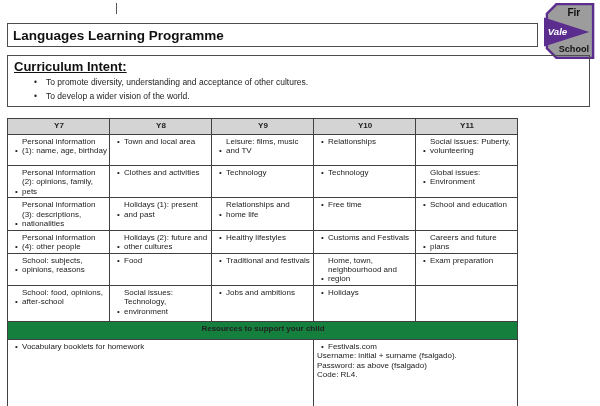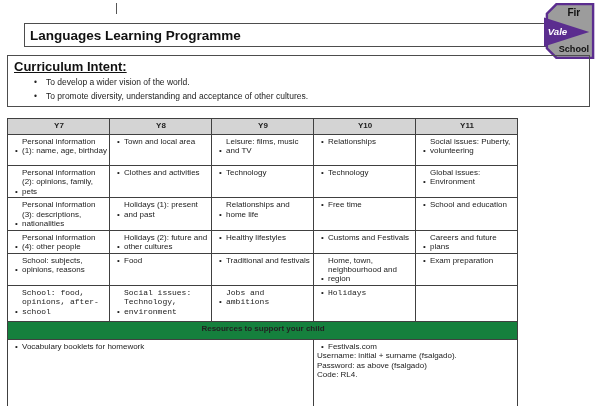--- a/index.html
+++ b/index.html
@@ -15,21 +15,20 @@
   
   .cursor-mark{
     position:absolute;left:116px;top:3px;width:1px;height:11px;background:#555;
   }
   
   .title-box{
     position:absolute;left:7px;top:23px;width:524px;height:22px;
     border:1px solid #4d4d4d;
     display:flex;align-items:center;
     padding-left:5px;
-    margin-left:17px;
   }
   .title-box h1{
     margin:0;font-size:13.5px;font-weight:bold;color:#111;
   }
   
   .logo{
     position:absolute;left:544px;top:3px;width:52px;height:56px;
   }
   
   .intent-box{
@@ -67,21 +66,21 @@
     font-size:10px;font-weight:bold;color:#111;
     text-align:center;vertical-align:middle;
     padding:1px 0;
   }
   tr.rh0{height:16px;}
   tr.rh1{height:31px;}
   tr.rh2{height:31px;}
   tr.rh3{height:32px;}
   tr.rh4{height:22px;}
   tr.rh5{height:26px;}
-  tr.rh6{height:36px;font-family:Liberation Mono, monospace;}
+  tr.rh6{height:36px;}
   tr.rhres{height:18px;}
   tr.rhbot{height:72px;}
   .li{display:flex;align-items:flex-end;}
   .li::before{
     content:"\2022";flex:0 0 11px;text-align:center;
   }
   .li .txt{flex:1;}
   td.res-head{
     background:#15803d;text-align:center;vertical-align:middle;
     font-size:10.5px;font-weight:bold;color:#111;
@@ -101,24 +100,24 @@
   <polygon points="13,1 51,1 51,57 13,57 3,47 3,11" fill="#9c9c9c" stroke="#5b2d8f" stroke-width="2.5"></polygon>
   <polygon points="0,15 0,45 47,30" fill="#5b2d8f"></polygon>
   <text x="31" y="13" text-anchor="middle" font-family="Liberation Sans, sans-serif" font-size="10.5" font-weight="bold" fill="#111">Fir</text>
   <text x="14" y="33" text-anchor="middle" font-family="Liberation Sans, sans-serif" font-size="10" font-weight="bold" font-style="italic" fill="#ffffff">Vale</text>
   <text x="31" y="51" text-anchor="middle" font-family="Liberation Sans, sans-serif" font-size="9.5" font-weight="bold" fill="#111">School</text>
 </svg>
 
 <div class="intent-box">
   <p class="intent-heading">Curriculum Intent:</p>
   <div class="intent-bullet">
-      <span class="txt">To develop a wider vision of the world.</span>
+      <span class="txt">To promote diversity, understanding and acceptance of other cultures.</span>
     </div>
   <div class="intent-bullet">
-      <span class="txt">To promote diversity, understanding and acceptance of other cultures.</span>
+      <span class="txt">To develop a wider vision of the world.</span>
     </div>
 </div>
 
 <table class="prog">
   <colgroup>
       <col>
       <col>
       <col>
       <col>
       <col>

